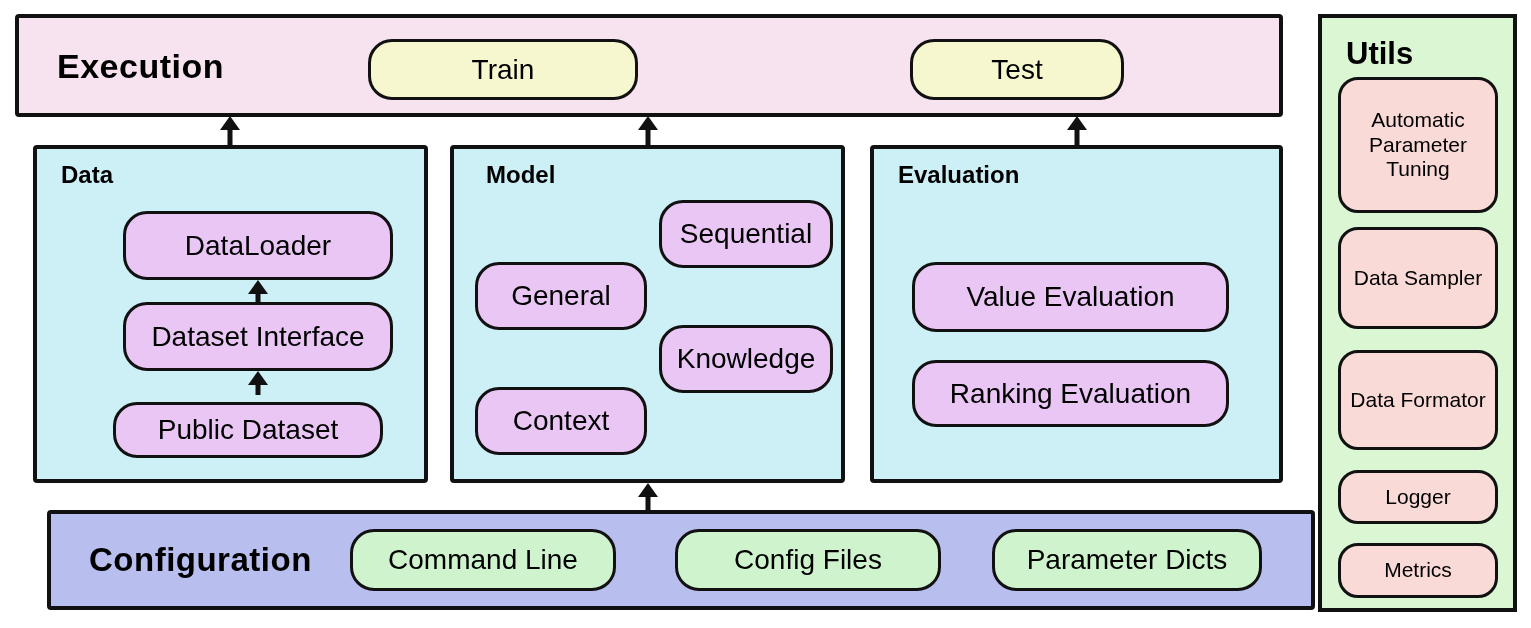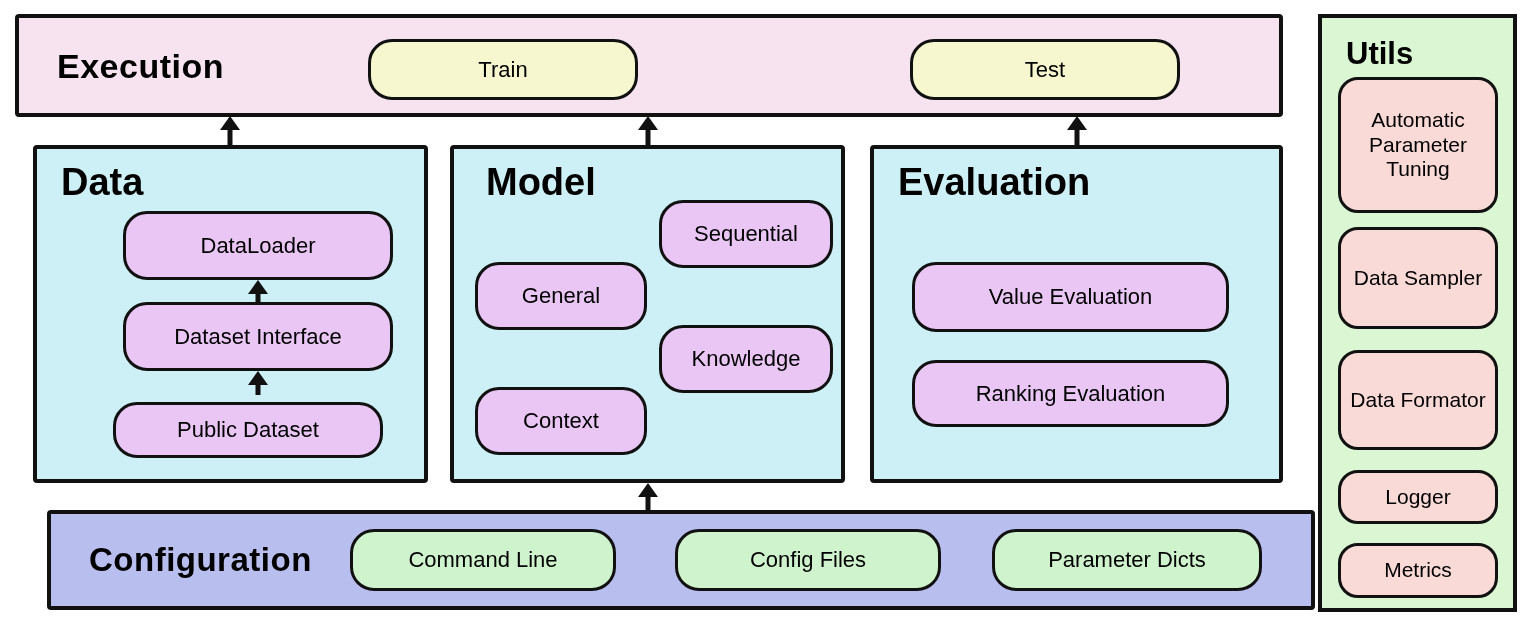--- a/index.html
+++ b/index.html
@@ -8,25 +8,25 @@
     --utils-bg:#daf6d3; --utils-pill-bg:#f9dad7; --border:#111111;
   }
   html,body{margin:0;padding:0;background:#ffffff;}
   .canvas{
     position:relative; width:1531px; height:628px; background:#ffffff;
     font-family:"Liberation Sans", sans-serif; color:#000; overflow:hidden;
   }
   .box{position:absolute; border:4px solid var(--border); border-radius:4px; box-sizing:border-box;}
   .bar-title{position:absolute; left:38px; top:50%; transform:translateY(-50%);
     font-size:34px; font-weight:bold; margin:0; letter-spacing:.5px;}
-  .box-title{position:absolute; left:24px; top:12px; font-size:38px; font-weight:bold; margin:0;}
+  .box-title{position:absolute; left:24px; top:12px; font-size:24px; font-weight:bold; margin:0;}
   .pill{
     position:absolute; display:flex; align-items:center; justify-content:center;
     border:3.5px solid var(--border); border-radius:24px; box-sizing:border-box;
-    font-size:22px; text-align:center; line-height:1.18; padding:0 6px;
+    font-size:28px; text-align:center; line-height:1.18; padding:0 6px;
   }
   .exec-bar{background:var(--execution-bg);}
   .module{background:var(--module-bg);}
   .config-bar{background:var(--configuration-bg);margin-left:32px;}
   .utils-panel{background:var(--utils-bg); border-radius:0;}
   .stage-pill{background:var(--stage-pill-bg);}
   .module-pill{background:var(--module-pill-bg);}
   .config-pill{background:var(--config-pill-bg);}
   .utils-pill{background:var(--utils-pill-bg); font-size:21px; border-radius:20px; padding:16px 3px;}
   .utils-title{position:absolute; left:24px; top:18px; font-size:31px; font-weight:bold; margin:0;}
@@ -38,21 +38,21 @@
     width:5px; background:var(--border);}
 </style>
 </head>
 <body>
 
 <div class="canvas">
 
   <section class="box exec-bar" style="left:15px; top:14px; width:1268px; height:103px;">
     <h2 class="bar-title">Execution</h2>
     <div class="pill stage-pill" style="left:349px; top:21px; width:270px; height:61px;">Train</div>
-    <div class="pill stage-pill" style="left:891px; top:21px; width:270px; height:61px;">Test</div>
+    <div class="pill stage-pill" style="left:891px; top:21px; width:214px; height:61px;">Test</div>
   </section>
 
   <section class="box module" style="left:33px; top:145px; width:395px; height:338px;">
     <h2 class="box-title">Data</h2>
     <div class="pill module-pill" style="left:86px; top:62px; width:270px; height:69px;">DataLoader</div>
     <div class="varrow" style="left:211px; top:131px; height:23px;">
       <span class="head"></span>
         <span class="stem"></span>
     </div>
     <div class="pill module-pill" style="left:86px; top:153px; width:270px; height:69px;">Dataset Interface</div>

